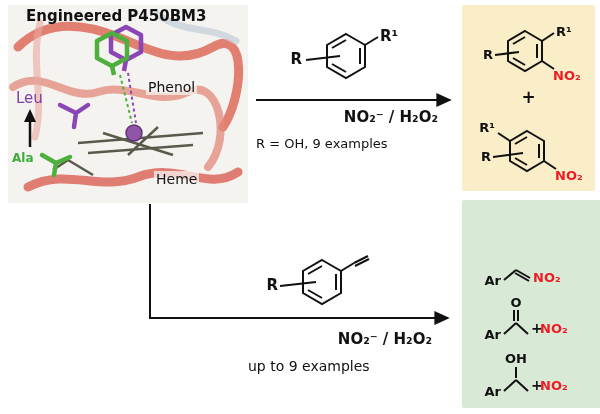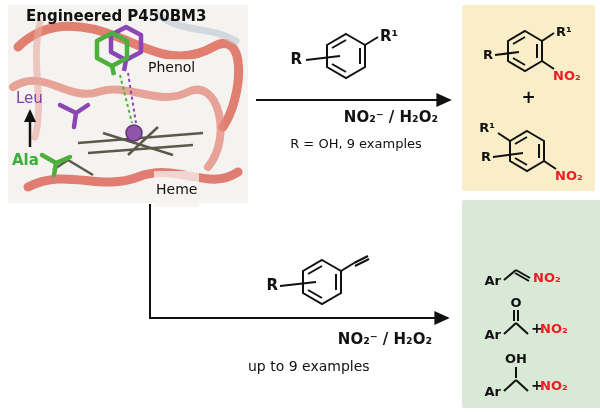--- a/index.html
+++ b/index.html
@@ -12,27 +12,27 @@
     overflow:hidden;
   }
   .abs { position:absolute; }
   #connectors { position:absolute; left:0; top:0; }
   .arrowline { stroke:#111; stroke-width:2; }
 
   .panel { left:8px; top:5px; width:272px; height:198px; }
   .panel svg { position:absolute; left:0; top:0; }
   .label { position:absolute; white-space:nowrap; }
   .title  { left:18px; top:2px;  font-weight:bold; font-size:15px; }
-  .phenol { left:138px; top:54px; font-size:14px; background:rgba(245,243,240,.75); padding:0 2px;text-align:right; }
+  .phenol { left:138px; top:74px; font-size:14px; background:rgba(245,243,240,.75); padding:0 2px;text-align:right; }
   .leu    { left:8px;  top:84px;  font-size:15px; font-weight:normal; color:#8040a8; }
-  .ala    { left:4px;  top:146px; font-size:15px; font-weight:bold; color:#3aae3a; }
-  .heme   { left:146px; top:166px; font-size:14px; background:rgba(245,243,240,.75); padding:10px 2px; }
+  .ala    { left:4px;  top:146px; font-size:12px; font-weight:bold; color:#3aae3a; }
+  .heme   { left:146px; top:166px; font-size:14px; background:rgba(245,243,240,.75); padding:0 2px; }
 
   .cond  { font-weight:bold; font-size:15px; text-align:right; }
-  .scope { font-size:13px; text-align:center; line-height:1.55; }
+  .scope { font-size:13px; line-height:1.55; }
   #cond-top    { left:274px; top:108px; width:164px; }
   #scope-top   { left:256px; top:134px; width:200px; }
   #cond-bottom { left:248px; top:330px; width:184px; }
   #scope-bottom{ left:248px; top:358px; width:184px; font-size:14px; }
 
   .box { border-radius:2px; display:flex; flex-direction:column; align-items:center; }
   #box-top    { left:462px; top:5px;   width:133px; height:186px; background:#faeec9; justify-content:space-between; padding:4px 0; }
   #box-bottom { left:462px; top:200px; width:150px; height:208px; background:#d8e9d6; justify-content:flex-end; padding:2px 0; }
   .plus { font-weight:bold; font-size:17px; line-height:1; }
 

